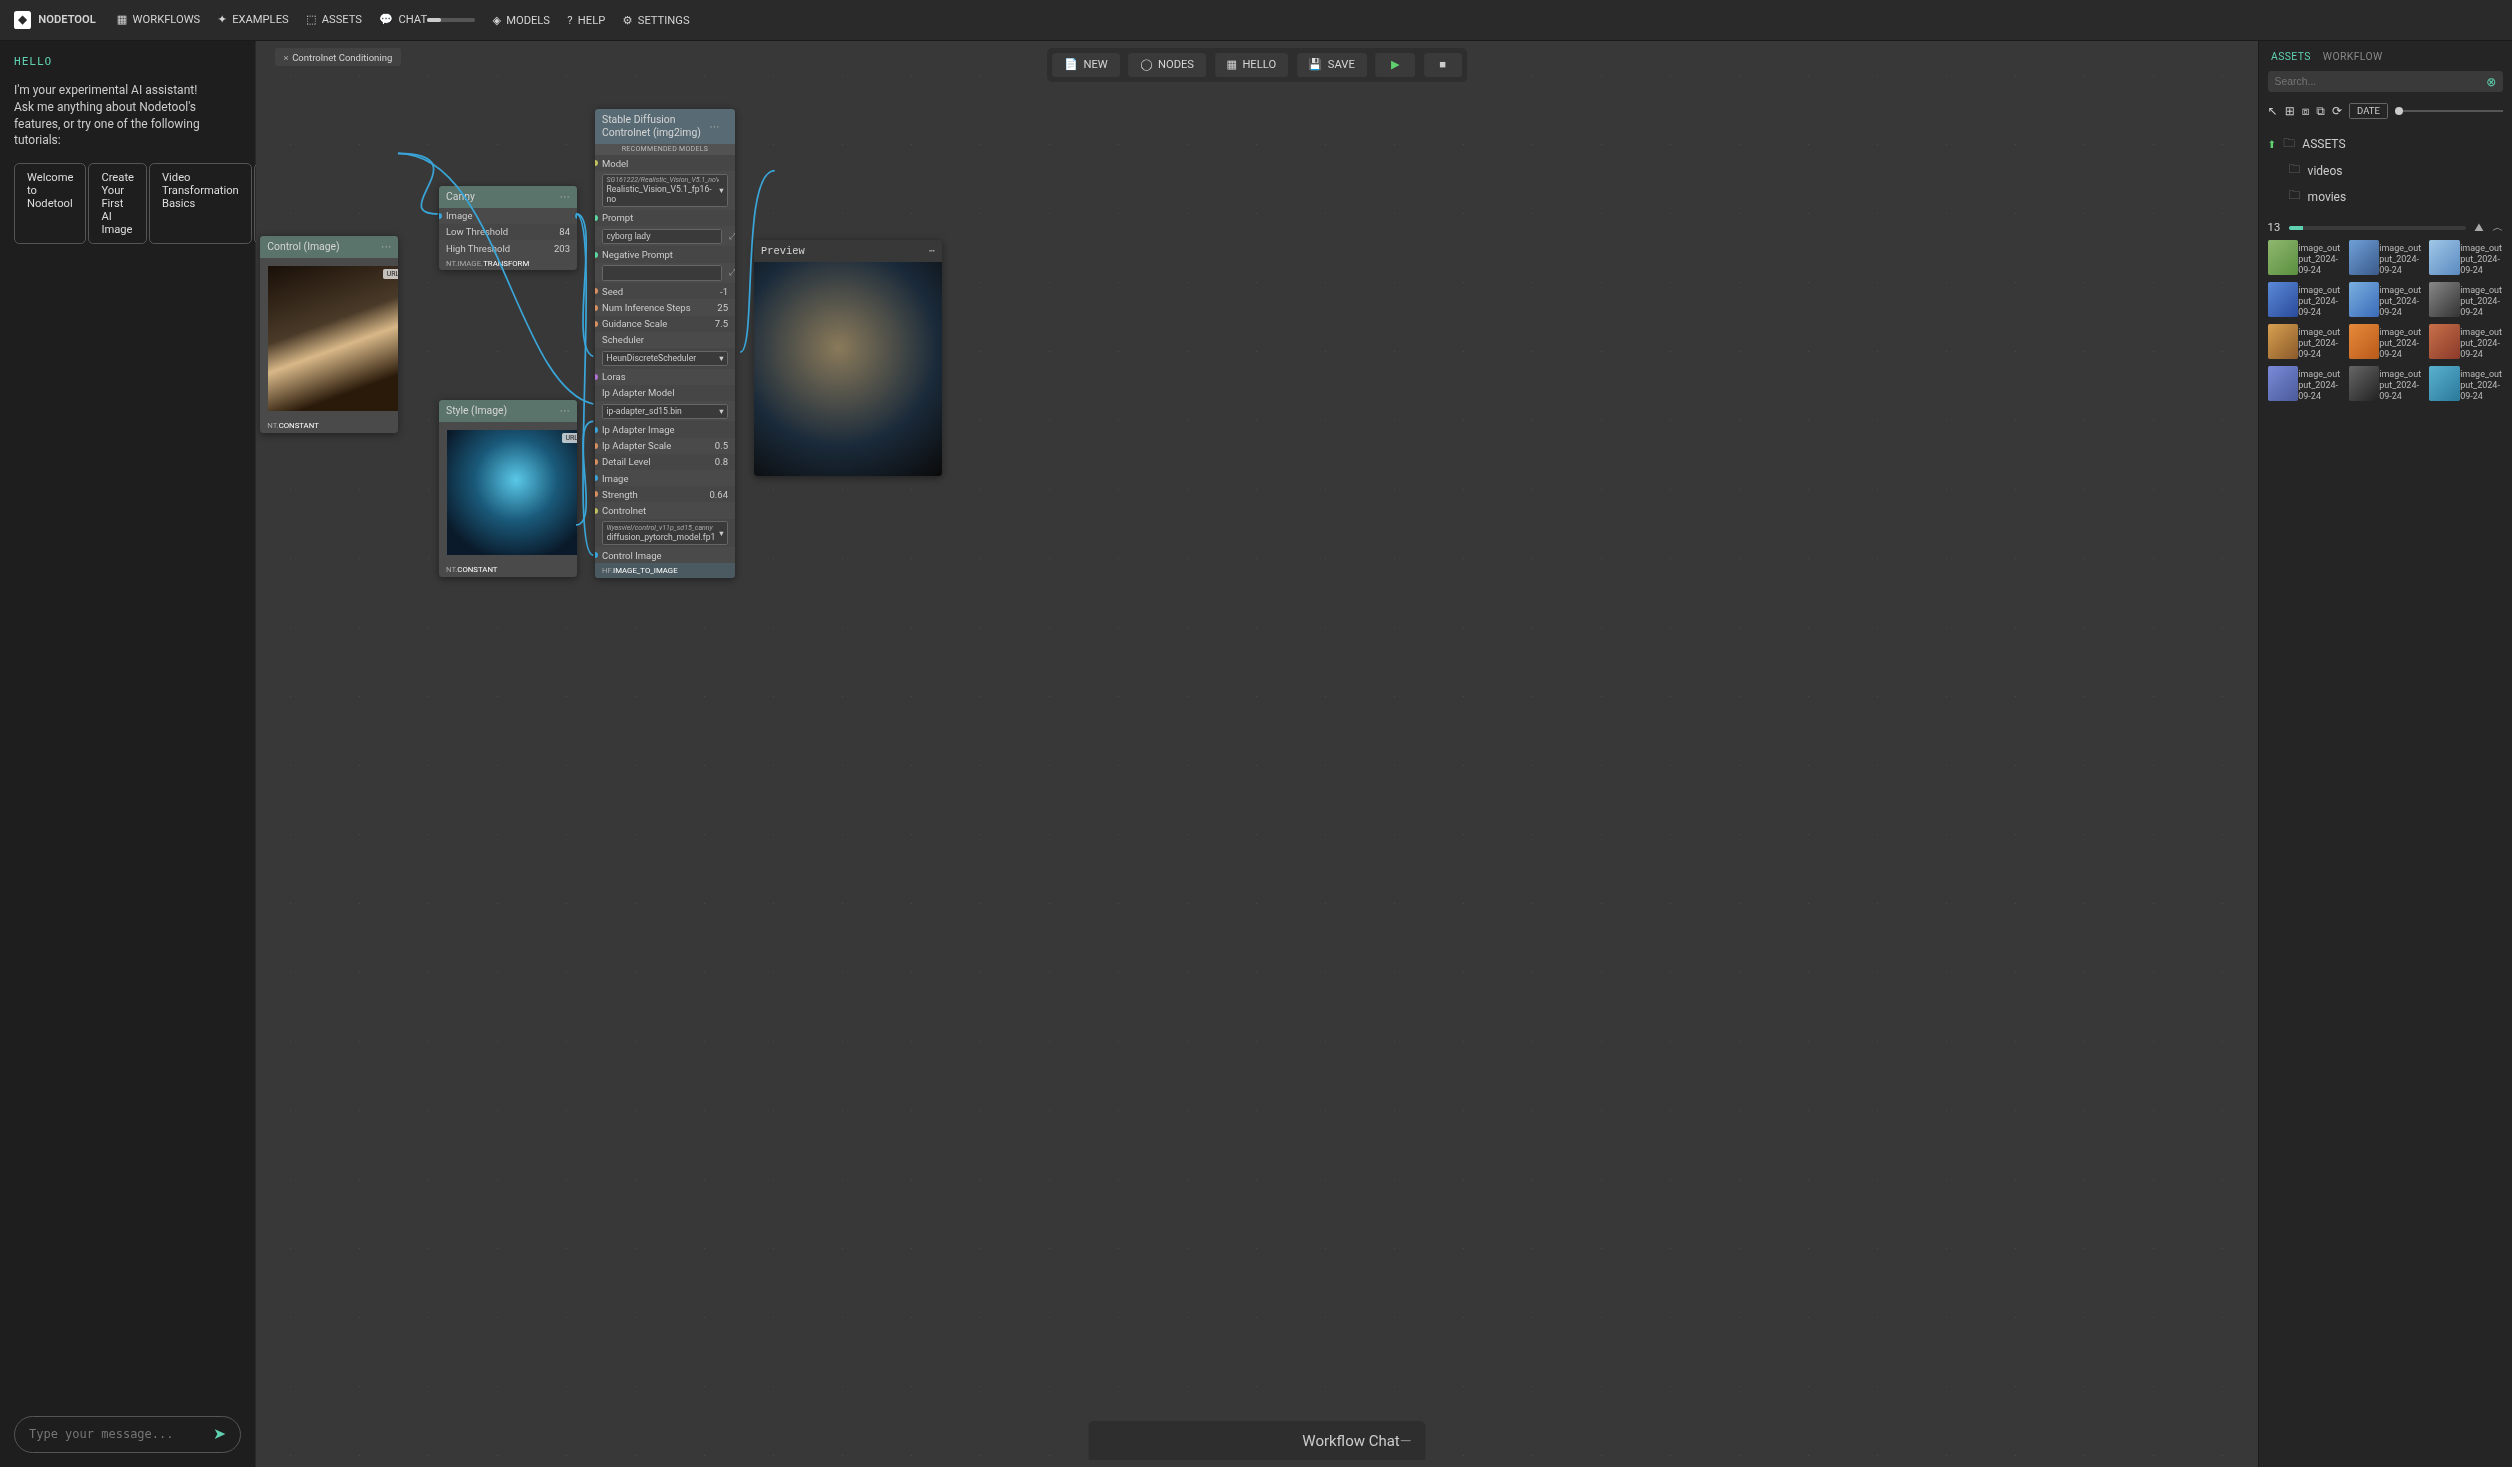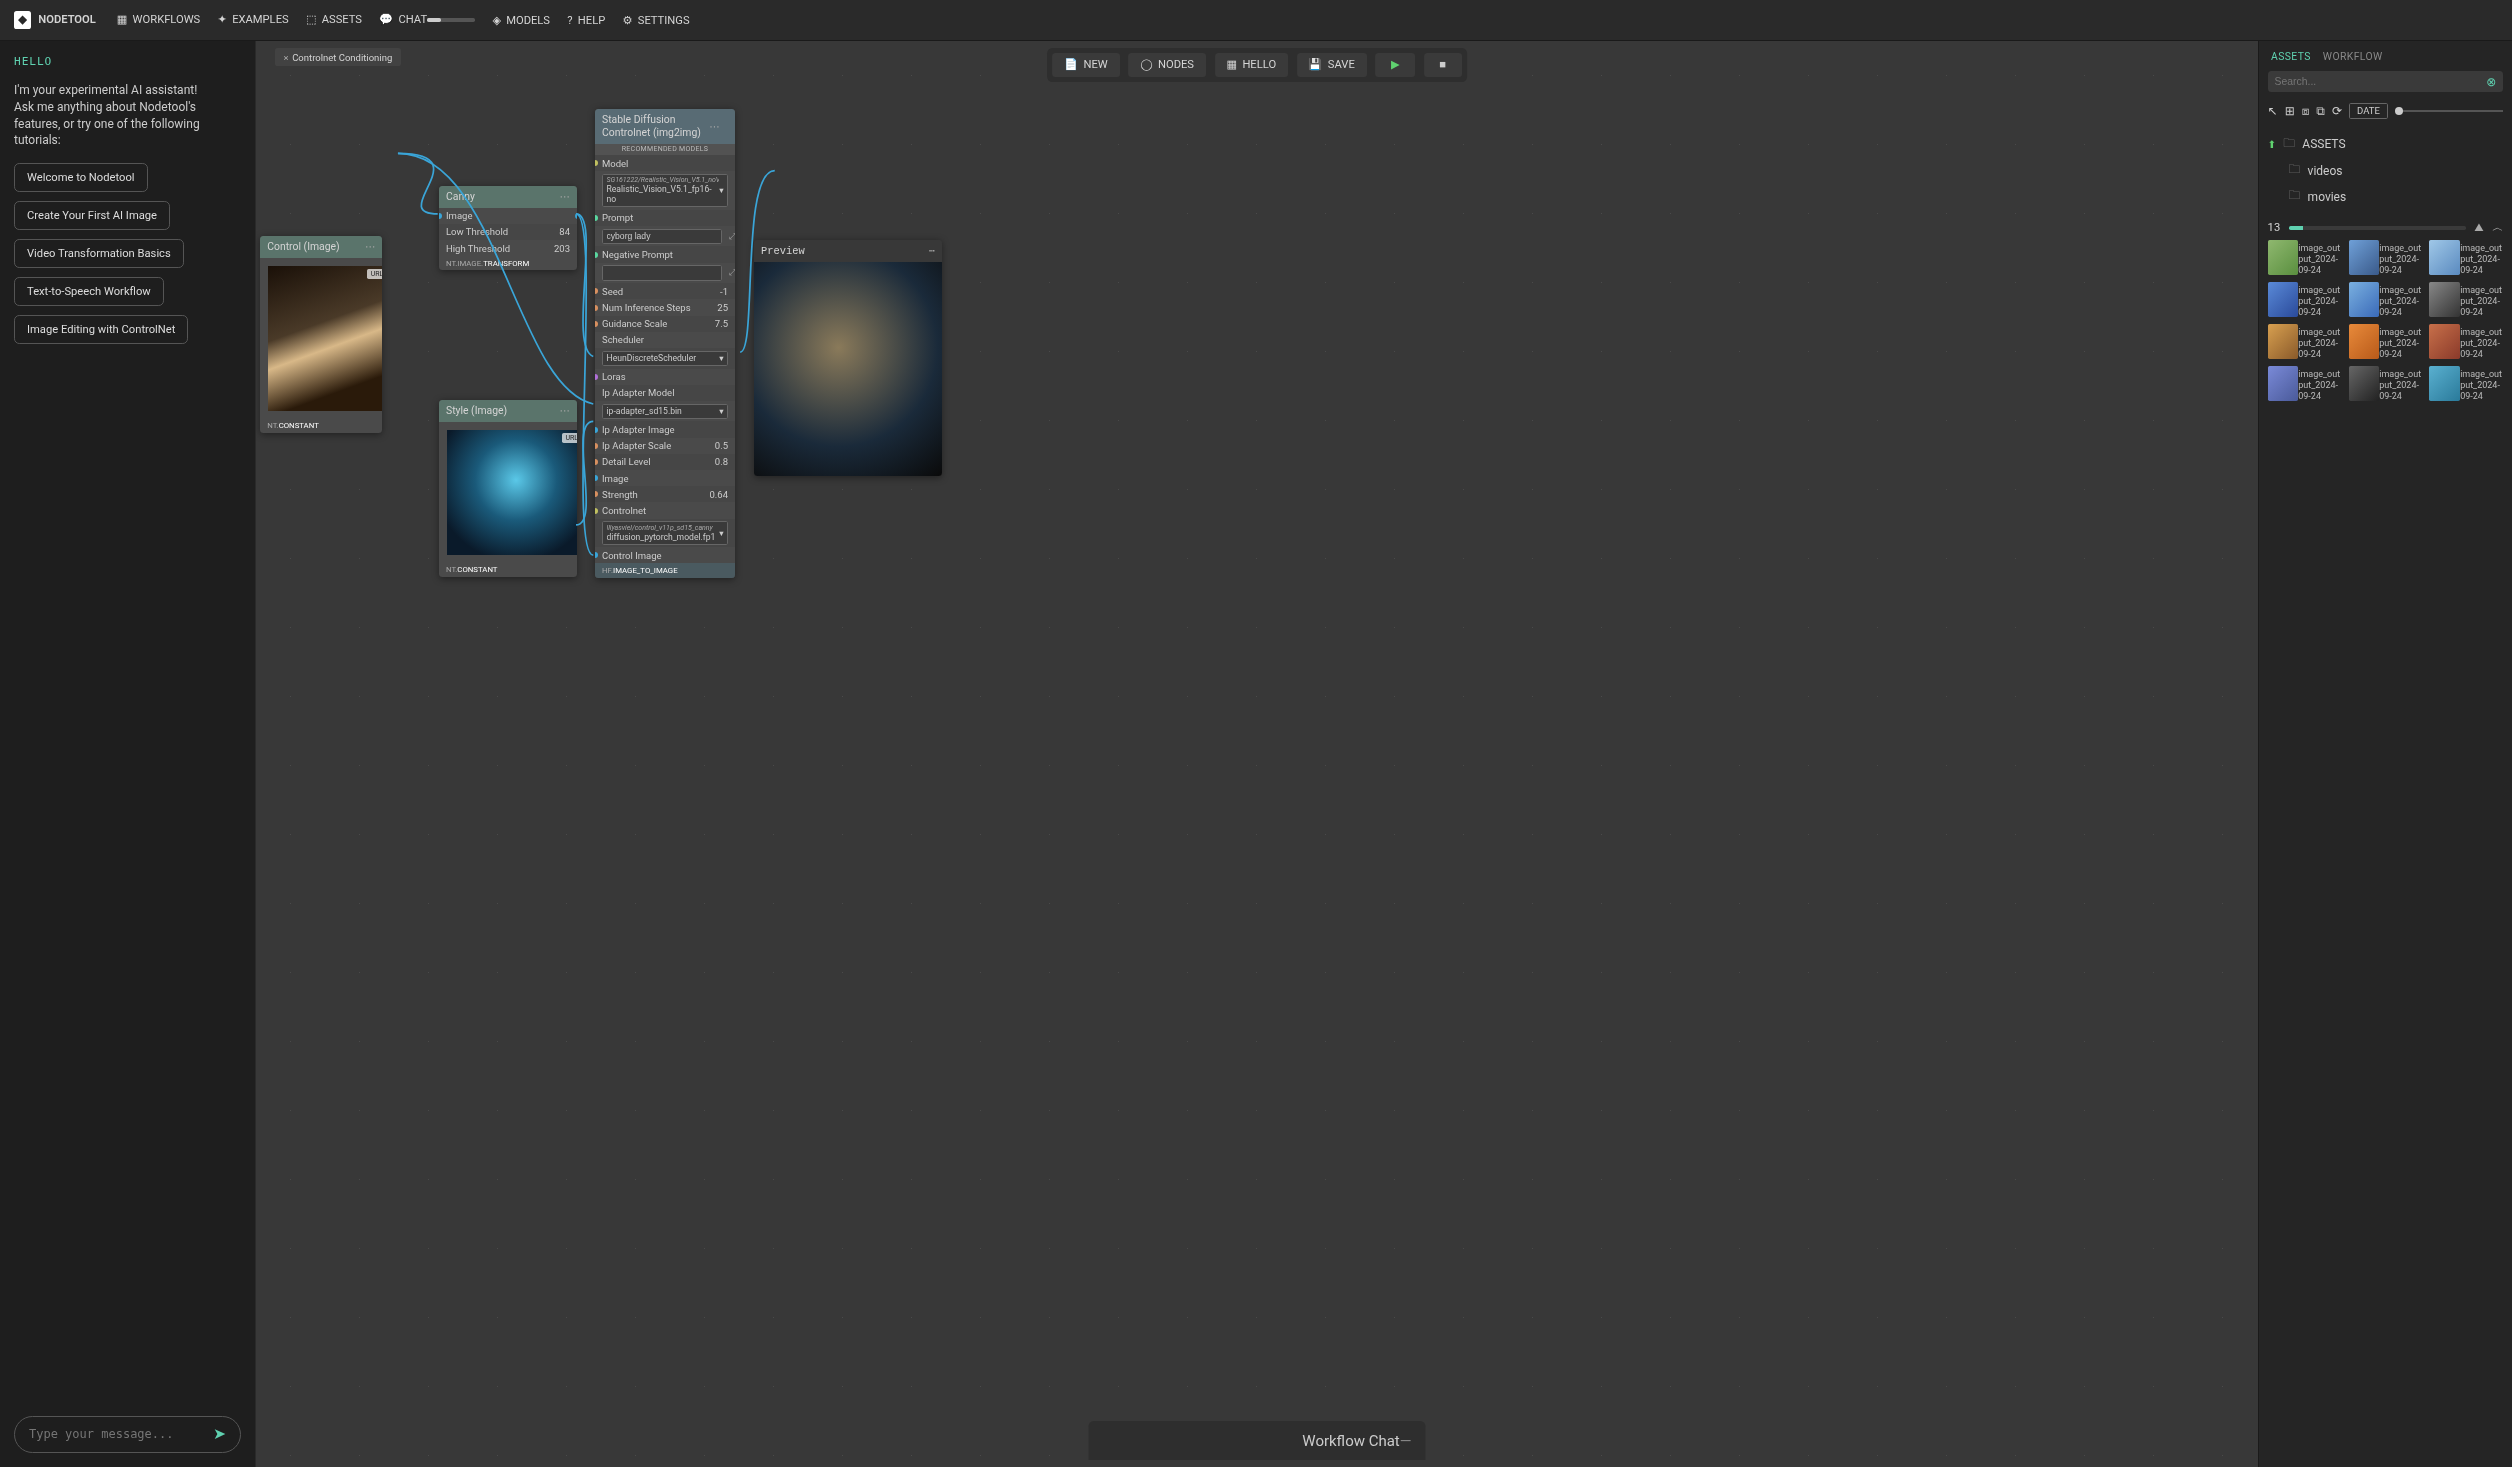--- a/index.html
+++ b/index.html
@@ -19,21 +19,21 @@
 .progress-small { width: 48px; height: 4.3px; background: #555; border-radius: 1.7px; }
 .progress-small::before { content: ""; display: block; width: 30%; height: 100%; background: #ccc; border-radius: 1.7px; }
 
 
 .body { flex: 1; display: flex; min-height: 0; }
 
 
 .left-panel { width: 256px; background: #1e1e1e; padding: 14px; display: flex; flex-direction: column; gap: 14px; border-right: 0.9px solid #2a2a2a; }
 .hello { color: #5fd1b0; font-family: monospace; font-size: 11.2px; letter-spacing: 0.9px; }
 .assistant-intro { font-size: 12px; line-height: 1.4; color: #ccc; }
-.tutorial-list { display: flex; flex-direction: column; gap: 9px; }
+.tutorial-list { display: flex; flex-direction: row; gap: 2px; }
 .tutorial-btn { display: inline-block; width: fit-content; padding: 7px 12px; border: 0.9px solid #555; border-radius: 5.2px; color: #ddd; font-size: 11.2px; cursor: pointer; background: transparent; }
 .chat-input-wrap { margin-top: auto; display: flex; align-items: center; gap: 7px; border: 0.9px solid #555; border-radius: 21px; padding: 8.6px 14px; }
 .chat-input { flex: 1; background: transparent; border: none; color: #888; font-family: monospace; font-size: 12px; outline: none; }
 .send-btn { color: #5fd1b0; font-size: 15.6px; cursor: pointer; }
 
 
 .canvas-wrap { flex: 1; position: relative; background: #383838; background-image: radial-gradient(circle, #4a4a4a 0.9px, transparent 0.9px); background-size: 69px 69px; overflow: hidden; }
 .canvas-toolbar { position: absolute; top: 7px; left: 50%; transform: translateX(-50%); background: #2e2e2e; padding: 5.2px; border-radius: 5.2px; display: flex; gap: 8.6px; z-index: 10; }
 .tb-btn { display: flex; align-items: center; gap: 5.2px; padding: 5.2px 12px; background: #3a3a3a; border-radius: 3.5px; font-size: 11.2px; cursor: pointer; }
 .tb-btn.icon-only { padding: 5.2px 15.6px; }
@@ -216,21 +216,21 @@
 
       <svg class="edges" viewBox="0 0 2316 1650" width="2002" height="1426">
         <path d="M 164 130 C 260 130, 150 200, 210 200" stroke="#3aa5d8" stroke-width="2" fill="none"></path>
         <path d="M 164 130 C 280 130, 300 400, 390 420" stroke="#3aa5d8" stroke-width="2" fill="none"></path>
         <path d="M 370 200 C 400 200, 360 355, 390 365" stroke="#3aa5d8" stroke-width="2" fill="none"></path>
         <path d="M 370 560 C 400 560, 360 440, 390 440" stroke="#3aa5d8" stroke-width="2" fill="none"></path>
         <path d="M 370 200 C 400 200, 360 595, 390 595" stroke="#3aa5d8" stroke-width="2" fill="none"></path>
         <path d="M 560 360 C 580 360, 560 150, 600 150" stroke="#3aa5d8" stroke-width="2" fill="none"></path>
       </svg>
 
-      <div class="node node-green" style="left:4.3px; top:195px; width:122px;">
+      <div class="node node-green" style="left:4.3px; top:195px; width:138px;">
         <div class="node-header">
           <span>Control (Image)</span>
           <span class="menu-icon">⋯</span>
         </div>
         <div class="node-image" style="height:145px; background:linear-gradient(160deg,#1a1008 0%,#4a3a28 40%,#d8b888 55%,#2a1a0a 80%);">
           <span class="url-badge">URL</span>
         </div>
         <div class="node-footer">
           <span class="ns">NT.</span><span class="mod">CONSTANT</span>
         </div>

